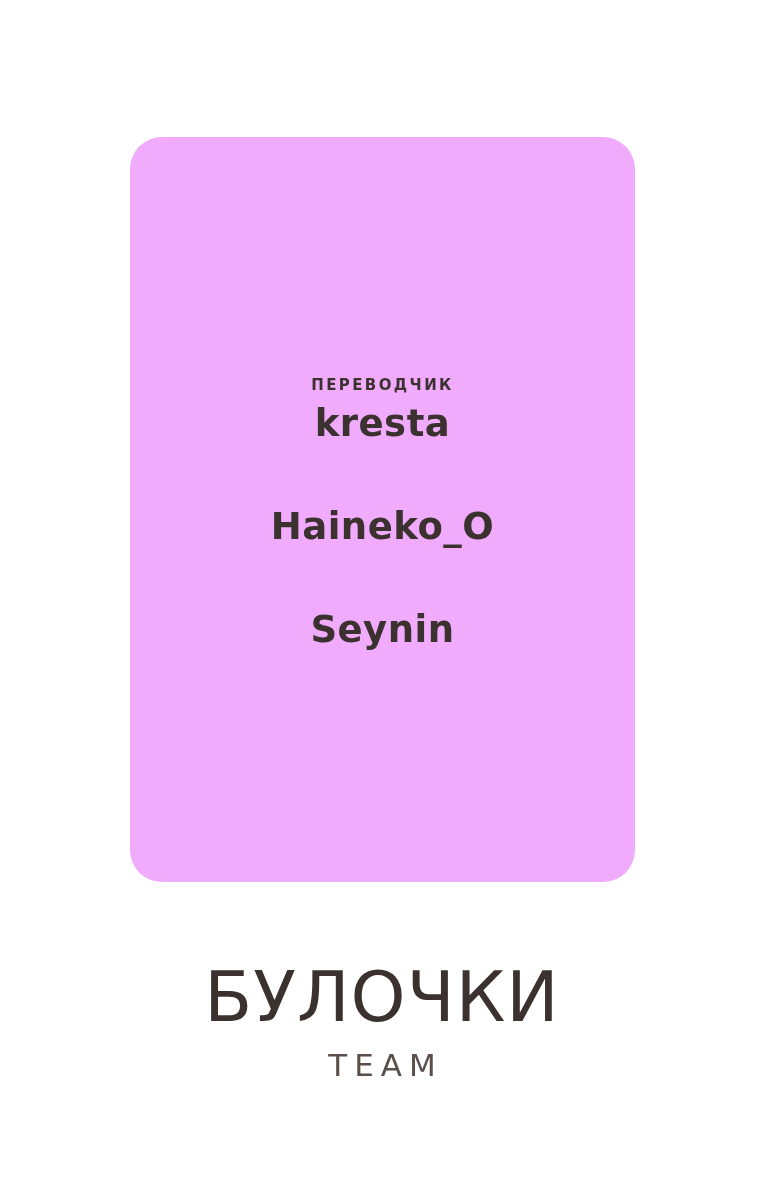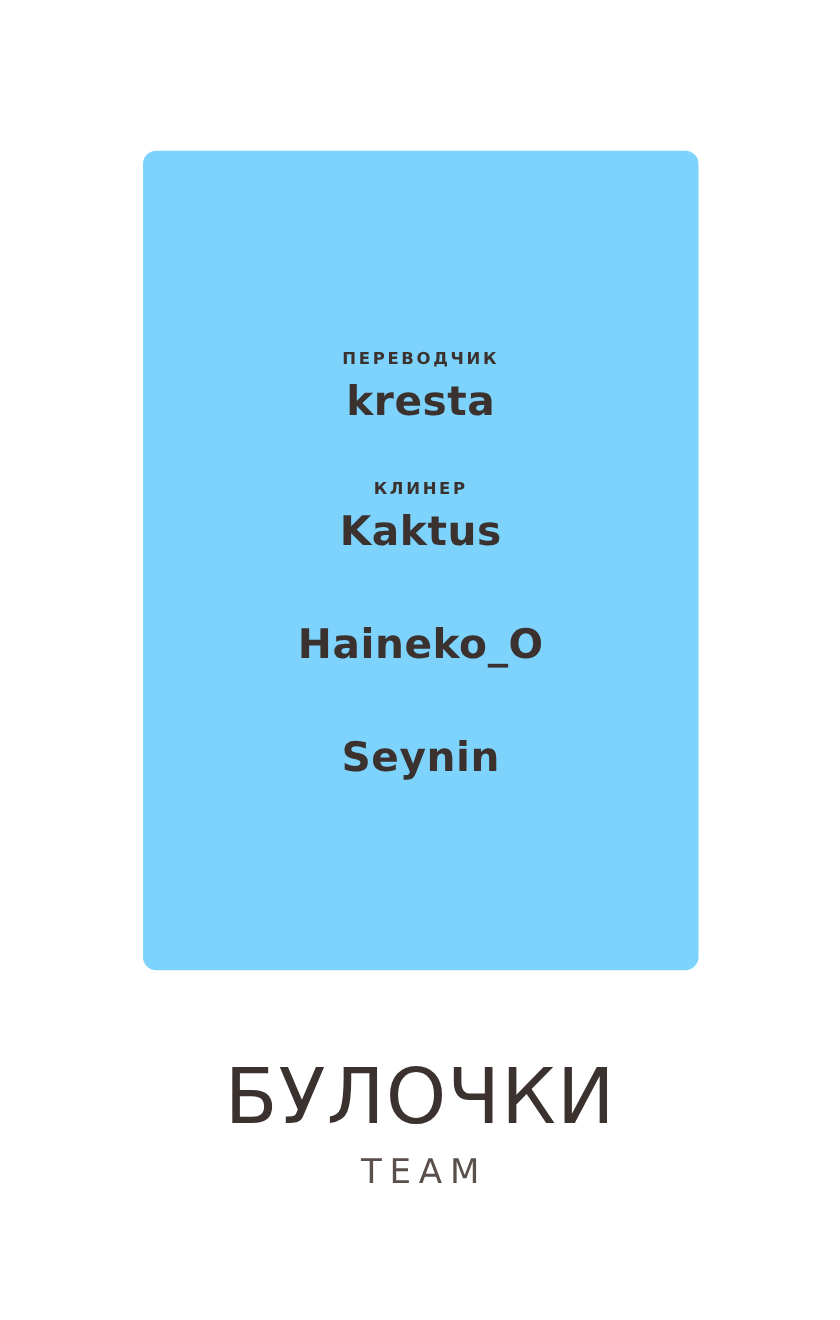--- a/index.html
+++ b/index.html
@@ -18,22 +18,22 @@
     width: 764px;
     height: 1200px;
     background: #ffffff;
   }
   .credits-card {
     position: absolute;
     left: 130px;
     top: 137px;
     width: 505px;
     height: 745px;
-    background: #7dd3fc;
-    border-radius: 12px;
+    background: #f0abfc;
+    border-radius: 32px;
     box-sizing: border-box;
     display: flex;
     flex-direction: column;
     align-items: center;
     justify-content: center;
     padding-top: 6px;
   }
   .credit-entry {
     width: 100%;
     text-align: center;
@@ -91,24 +91,20 @@
 
 <div class="page">
 
   <div class="credits-card">
 
     <div class="credit-entry">
       <div class="credit-role">ПЕРЕВОДЧИК</div>
       <div class="credit-name">kresta</div>
     </div>
 
-    <div class="credit-entry">
-      <div class="credit-role">КЛИНЕР</div>
-      <div class="credit-name">Kaktus</div>
-    </div>
 
     <div class="credit-entry">
       <div class="credit-name">Haineko_O</div>
     </div>
 
     <div class="credit-entry">
       <div class="credit-name">Seynin</div>
     </div>
 
   </div>

